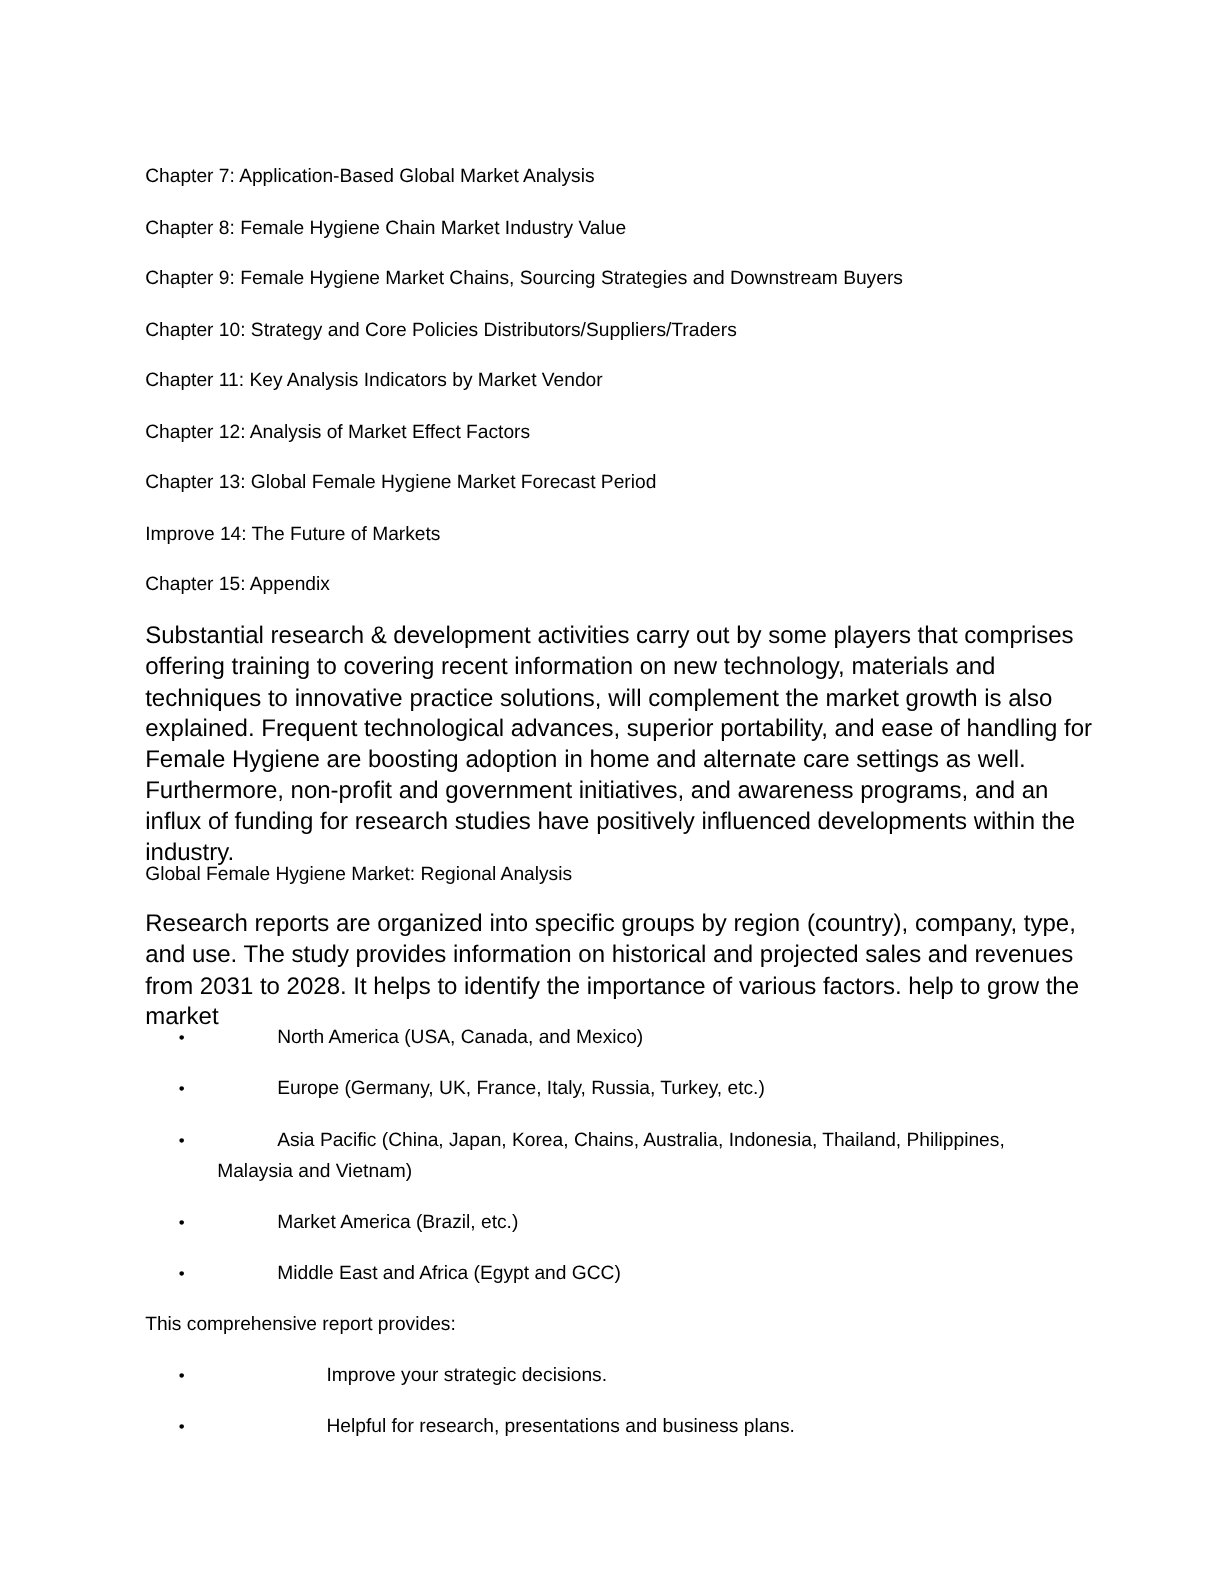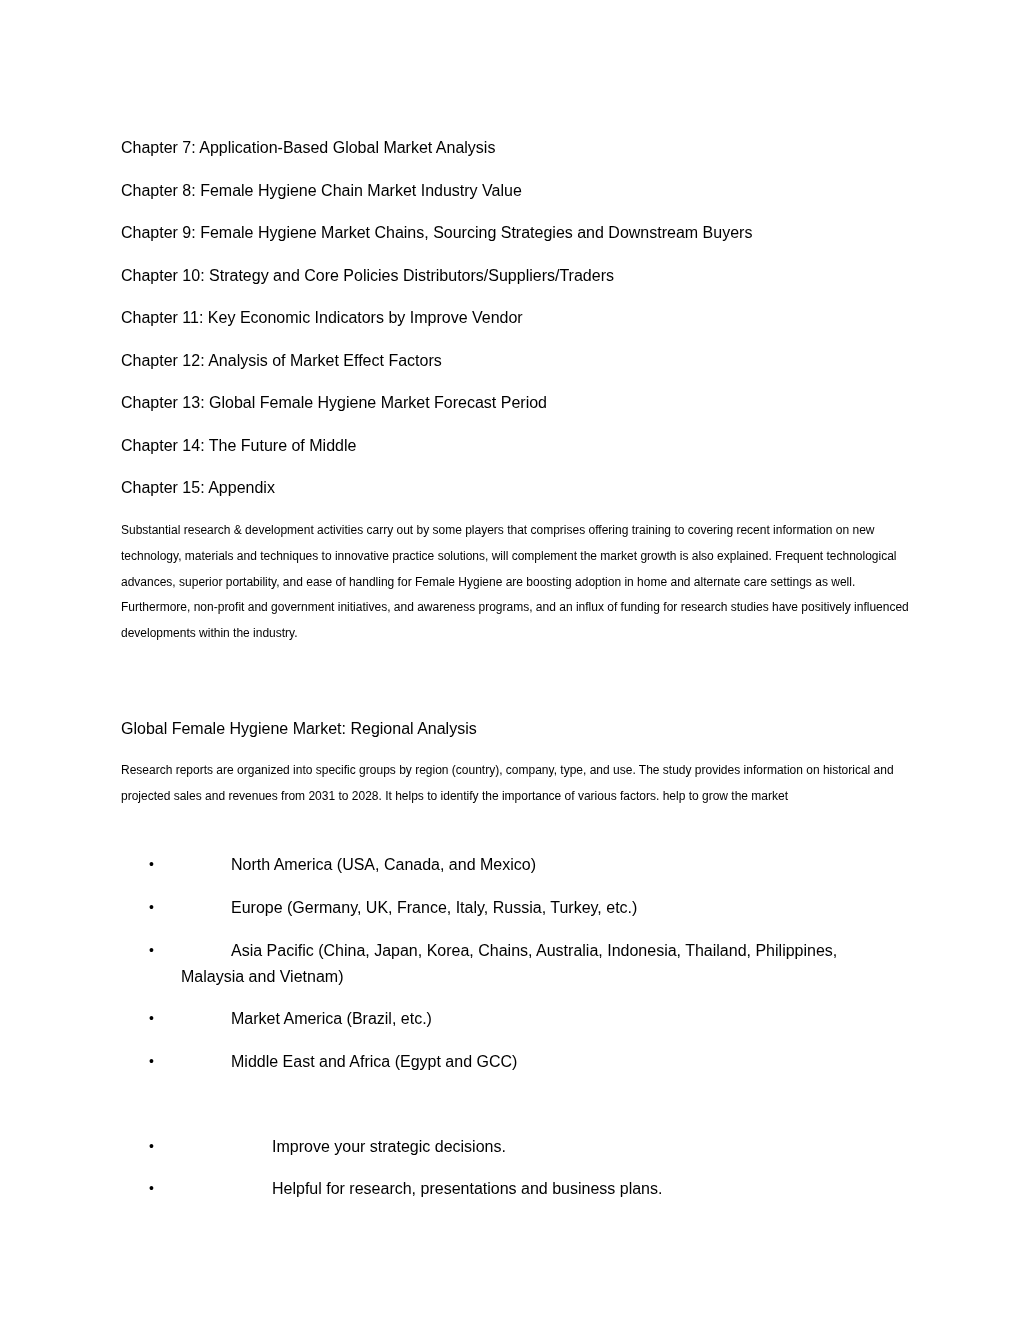--- a/index.html
+++ b/index.html
@@ -1,39 +1,39 @@
 <!DOCTYPE html>
 <html><head>
 <meta charset="utf-8">
 <style>
   html, body { margin: 0; padding: 0; background: #ffffff; }
   body { width: 1024px; height: 1325px; position: relative; overflow: hidden;
          font-family: "Liberation Sans", sans-serif; color: #000; }
   .page { position: absolute; left: 0; top: 16px; width: 872px; height: 1325px; }
   .line { position: absolute; left: 121px; font-size: 16px; line-height: 26px; white-space: nowrap; }
-  .para { position: absolute; left: 121px; width: 790px; font-size: 12px; line-height: 25.8px; }
+  .para { position: absolute; left: 121px; width: 790px; font-size: 20px; line-height: 25.8px; }
   .bold { font-weight: normal; }
   .bullet-row { position: absolute; left: 121px; width: 790px; font-size: 16px; line-height: 25.8px; }
   .bullet { position: absolute; left: 28px; top: 0; font-size: 14px; }
   .btext { position: absolute; top: 0; white-space: nowrap; }
   .bcont { position: absolute; left: 60px; top: 25.8px; white-space: nowrap; }
 </style>
 </head>
 <body>
 
 <div class="page">
 
   <div class="line" style="top:119px">Chapter 7: Application-Based Global Market Analysis</div>
   <div class="line" style="top:162px">Chapter 8: Female Hygiene Chain Market Industry Value</div>
   <div class="line" style="top:204px">Chapter 9: Female Hygiene Market Chains, Sourcing Strategies and Downstream Buyers</div>
   <div class="line" style="top:247px">Chapter 10: Strategy and Core Policies Distributors/Suppliers/Traders</div>
-  <div class="line" style="top:289px">Chapter 11: Key Economic Indicators by Improve Vendor</div>
+  <div class="line" style="top:289px">Chapter 11: Key Analysis Indicators by Market Vendor</div>
   <div class="line" style="top:332px">Chapter 12: Analysis of Market Effect Factors</div>
   <div class="line" style="top:374px">Chapter 13: Global Female Hygiene Market Forecast Period</div>
-  <div class="line" style="top:417px">Chapter 14: The Future of Middle</div>
+  <div class="line" style="top:417px">Improve 14: The Future of Markets</div>
   <div class="line" style="top:459px">Chapter 15: Appendix</div>
 
   <div class="para" style="top:502px">Substantial research &amp; development activities carry out by some players that comprises offering training to covering recent information on new technology, materials and techniques to innovative practice solutions, will complement the market growth is also explained. Frequent technological advances, superior portability, and ease of handling for Female Hygiene are boosting adoption in home and alternate care settings as well. Furthermore, non-profit and government initiatives, and awareness programs, and an influx of funding for research studies have positively influenced developments within the industry.</div>
 
   <div class="line bold" style="top:700px">Global Female Hygiene Market: Regional Analysis</div>
 
   <div class="para" style="top:742px">Research reports are organized into specific groups by region (country), company, type, and use. The study provides information on historical and projected sales and revenues from 2031 to 2028. It helps to identify the importance of various factors. help to grow the market</div>
 
   <div class="bullet-row" style="top:836px">
     <span class="bullet">•</span>
@@ -50,20 +50,21 @@
   </div>
   <div class="bullet-row" style="top:990px">
     <span class="bullet">•</span>
     <span class="btext" style="left:110px">Market America (Brazil, etc.)</span>
   </div>
   <div class="bullet-row" style="top:1033px">
     <span class="bullet">•</span>
     <span class="btext" style="left:110px">Middle East and Africa (Egypt and GCC)</span>
   </div>
 
+  <div class="line bold" style="top:1075px">This comprehensive report provides:</div>
 
   <div class="bullet-row" style="top:1118px">
     <span class="bullet">•</span>
     <span class="btext" style="left:151px">Improve your strategic decisions.</span>
   </div>
   <div class="bullet-row" style="top:1160px">
     <span class="bullet">•</span>
     <span class="btext" style="left:151px">Helpful for research, presentations and business plans.</span>
   </div>
 

